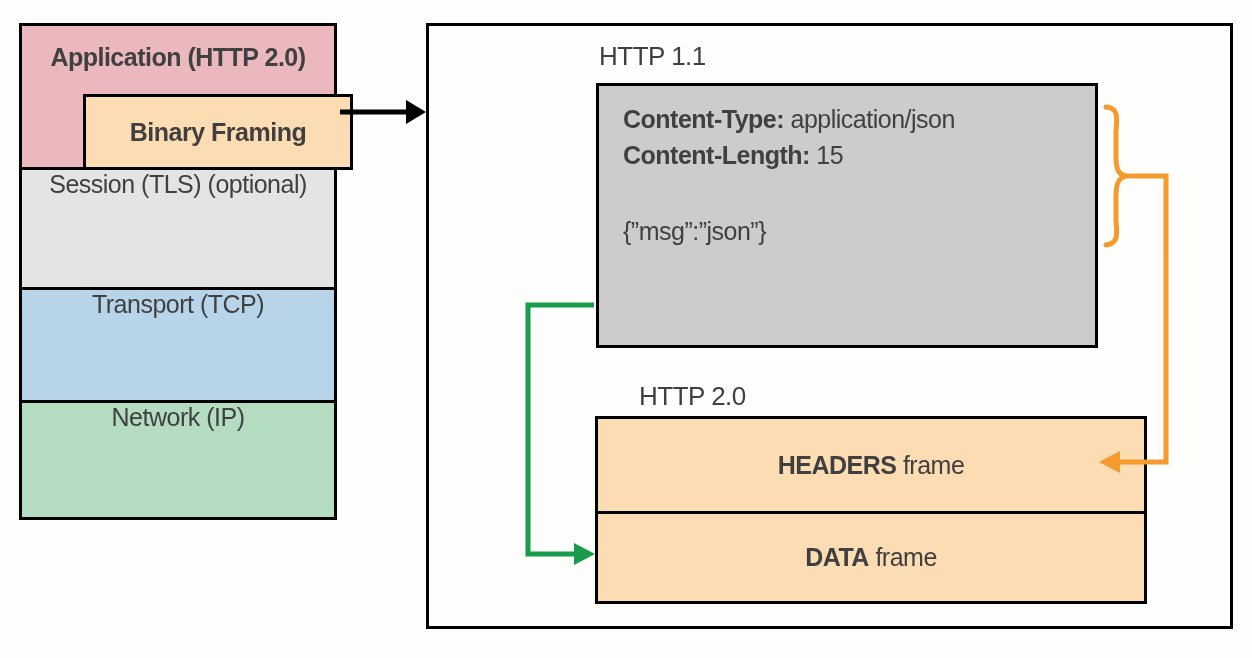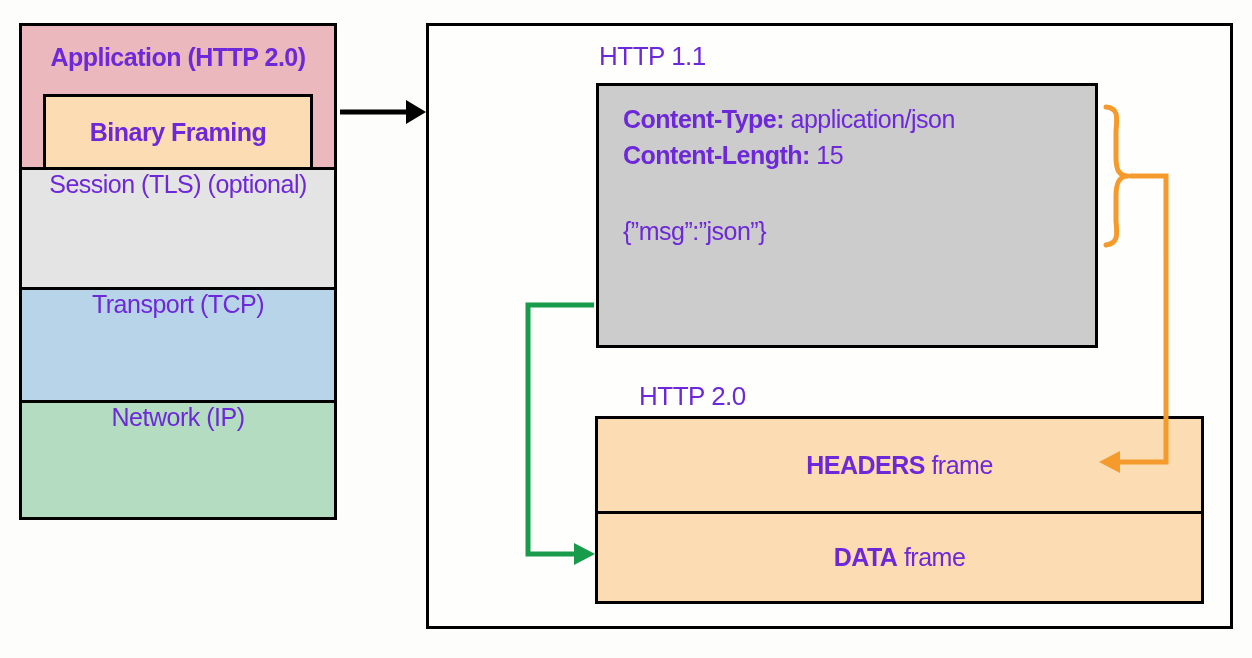--- a/index.html
+++ b/index.html
@@ -1,18 +1,18 @@
 <!DOCTYPE html>
 <html><head>
 <meta charset="utf-8">
 <style>
   html,body{margin:0;padding:0;}
   body{background:#fdfdfb;font-family:"Liberation Sans",sans-serif;}
   .canvas{position:relative;width:1252px;height:658px;background:#fdfdfb;overflow:hidden;
-          letter-spacing:-0.5px;color:#6d28d9;border-radius:30px;}
+          letter-spacing:-0.5px;color:#404040;border-radius:30px;}
   .abs{position:absolute;box-sizing:border-box;}
   .b{font-weight:bold;}
 
   
   .layer{position:absolute;left:19px;width:318px;border:3px solid #000;
          display:flex;justify-content:center;
          font-size:25px;text-align:center;}
   .layer-app{top:23px;height:147px;align-items:flex-start;padding-top:17px;}
   .layer-session{top:167px;height:123px;}
   .layer-transport{top:287px;height:116px;}
@@ -24,39 +24,39 @@
   
   .panel{position:absolute;left:426px;top:23px;width:807px;height:606px;
          border:3px solid #000;background:#fefefd;}
   .panel-label{position:absolute;font-size:26px;letter-spacing:-0.5px;}
   .lbl-http11{left:170px;top:15px;}
   .lbl-http20{left:170px;top:355px;margin-left:40px;}
   .request-box{position:absolute;left:167px;top:57px;width:502px;height:265px;
                border:3px solid #000;font-size:25px;}
   .request-headers{padding:15px 0 0 24px;line-height:36px;}
   .request-body{padding:44px 0 0 24px;line-height:28px;}
-  .frames-box{position:absolute;left:166px;top:390px;width:609px;height:188px;
+  .frames-box{position:absolute;left:166px;top:390px;width:552px;height:188px;
               border:3px solid #000;}
   .frame{position:absolute;left:0;width:100%;display:flex;align-items:center;
          justify-content:center;font-size:25px;}
   .frame-headers{top:0;height:92px;border-bottom:3px solid #000;}
   .frame-data{top:95px;height:87px;}
 
   
   .overlay{position:absolute;left:0;top:0;width:1252px;height:658px;pointer-events:none;}
 </style>
 </head>
 <body>
 
 <div class="canvas">
 
   <div class="layer layer-app abs" style="background-color: rgb(234, 184, 189);">
     <span class="b">Application (HTTP 2.0)</span>
   </div>
-  <div class="binary-framing abs" style="background-color: rgb(252, 220, 178);">
+  <div class="binary-framing abs" style="background-color: rgb(252, 220, 178); margin-left: 40px;">
     <span class="b">Binary Framing</span>
   </div>
   <div class="layer layer-session abs" style="background-color: rgb(228, 228, 228);">
     <span>Session (TLS) (optional)</span>
   </div>
   <div class="layer layer-transport abs" style="background-color: rgb(184, 212, 233);">
     <span>Transport (TCP)</span>
   </div>
   <div class="layer layer-network abs" style="background-color: rgb(180, 220, 192);">
     <span>Network (IP)</span>

